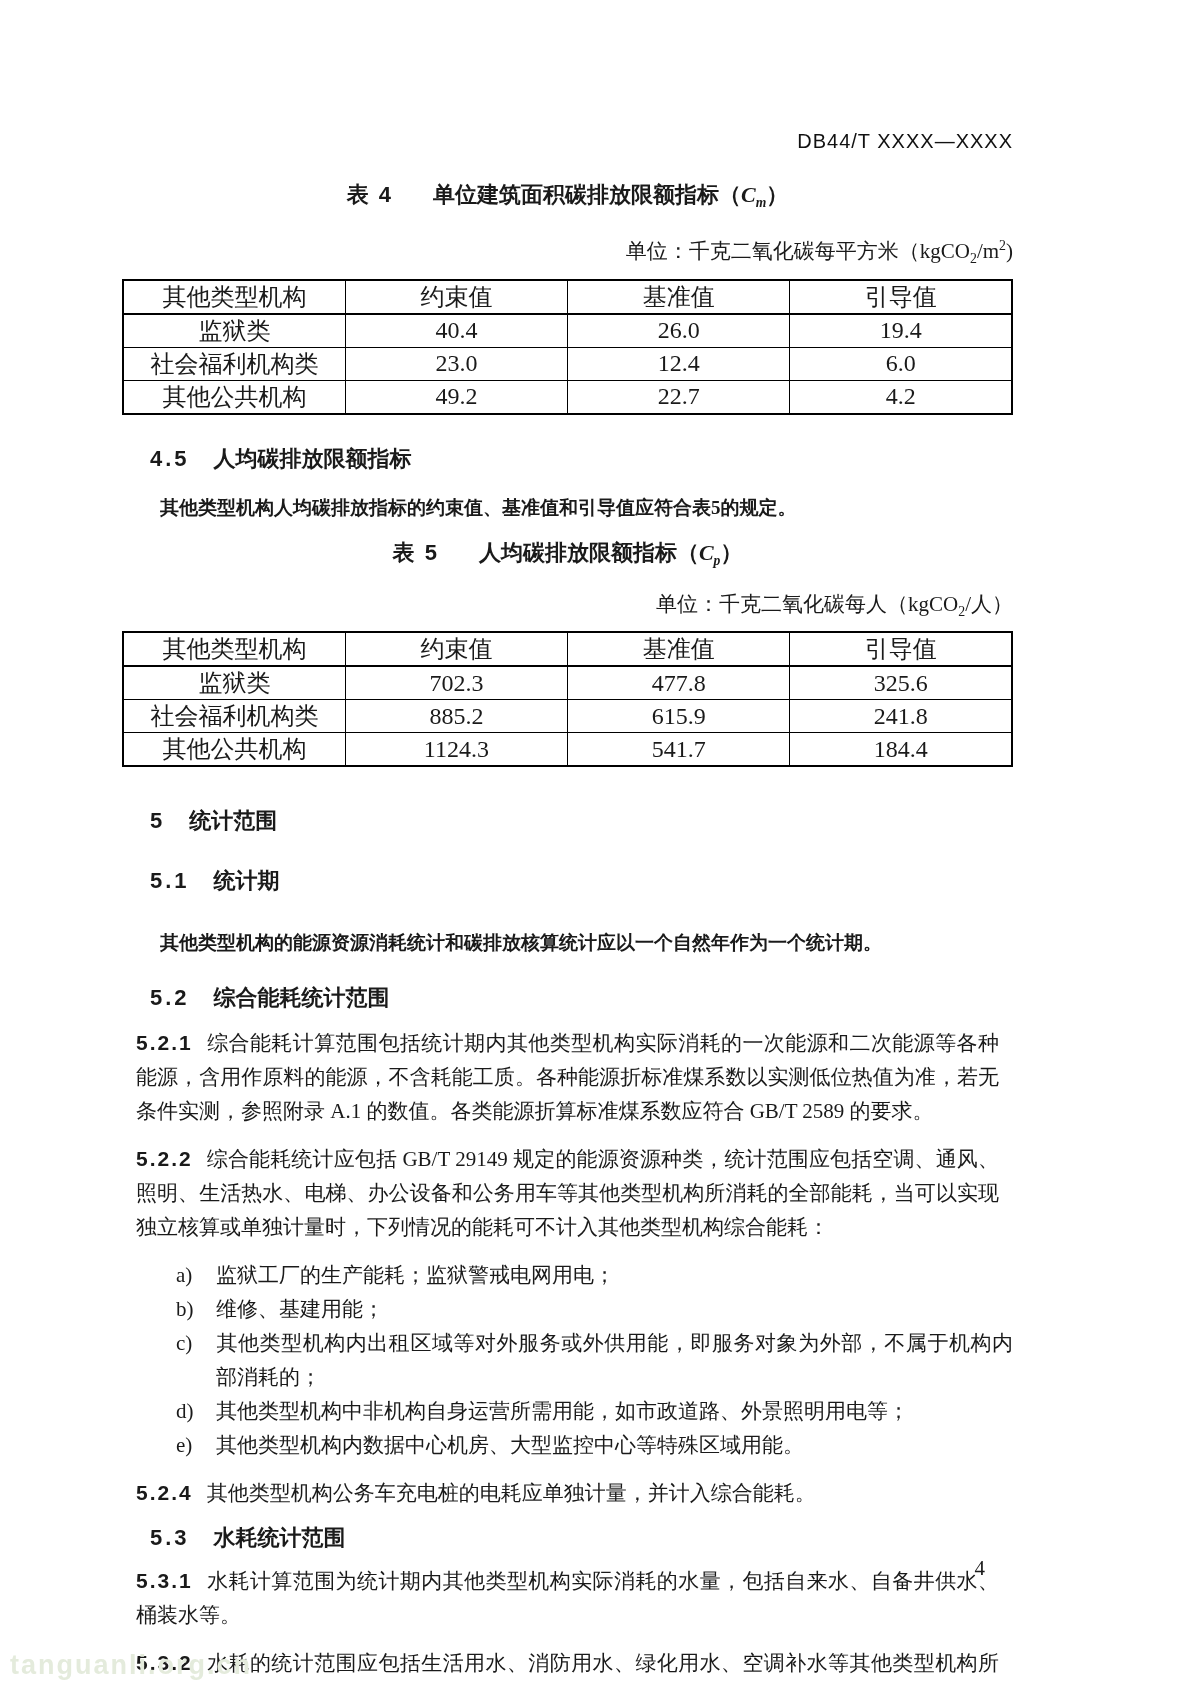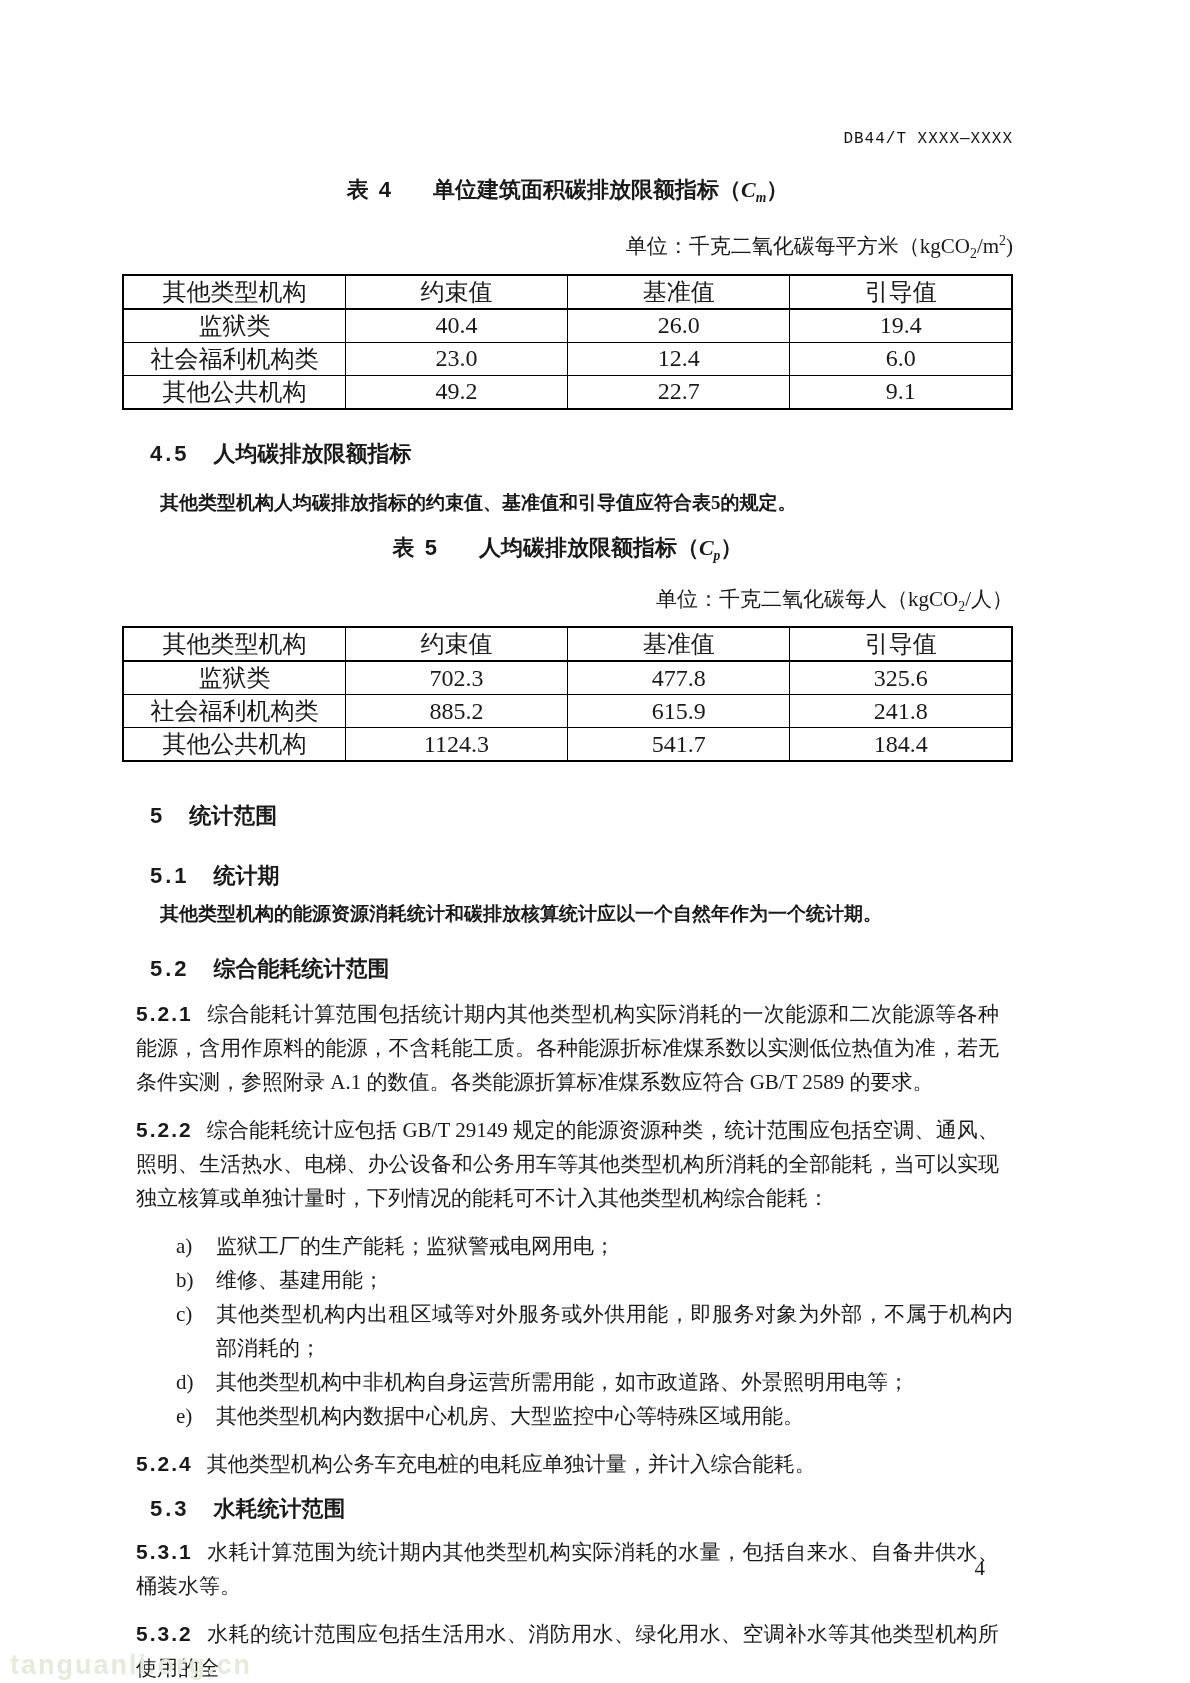--- a/index.html
+++ b/index.html
@@ -4,22 +4,22 @@
 <style>
   html,body { margin:0; padding:0; background:#ffffff; }
   .page {
     position:relative; width:1190px; height:1683px; background:#ffffff;
     font-family:"Liberation Serif","DejaVu Serif",serif; color:#1a1a1a;
     overflow:hidden;
   }
   .content { position:absolute; left:122px; top:0; width:891px; padding-top:130px; }
 
   .doc-code {
-    text-align:right; font-family:Liberation Mono, monospace;
-    font-size:16px; letter-spacing:1px; color:#111;
+    text-align:right; font-family:Liberation Sans, sans-serif;
+    font-size:20px; letter-spacing:1px; color:#111;
   }
 
   .table-caption {
     text-align:center; font-family:"Liberation Sans","DejaVu Sans",sans-serif;
     font-weight:bold; font-size:22px; margin-top:28px; line-height:28px;
   }
   .cap-label { margin-right:40px; letter-spacing:2px; }
   .cap-symbol { font-family:"Liberation Serif","DejaVu Serif",serif; font-style:italic; }
   .cap-symbol sub { font-size:0.62em; }
 
@@ -43,21 +43,21 @@
   .h-num { margin-right:24px; letter-spacing:3px; }
   .h45 { margin-top:30px; }
   .h5  { margin-top:40px; }
   .h51 { margin-top:32px; }
   .h52 { margin-top:24px; }
   .h53 { margin-top:10px; }
 
   .para { font-size:19px; line-height:34px; margin:0; text-align:justify;font-weight:bold; }
   .para.indent { text-indent:2em; }
   .p45 { margin-top:18px; }
-  .p51 { margin-top:7px; }
+  .p51 { margin-top:31px; }
 
   .clause { font-size:21px; line-height:34px; margin:14px; text-align:justify; }
   .clause-num {
     font-family:"Liberation Sans","DejaVu Sans",sans-serif; font-weight:bold;
     margin-right:14px; letter-spacing:2px; white-space:nowrap;
   }
   .c521 { margin-top:14px; }
   .c531 { margin-top:12px; }
 
   .cap5 { margin-top:14px; }
@@ -110,21 +110,21 @@
         <tr>
           <td>社会福利机构类</td>
           <td>23.0</td>
           <td>12.4</td>
           <td>6.0</td>
         </tr>
         <tr>
           <td>其他公共机构</td>
           <td>49.2</td>
           <td>22.7</td>
-          <td>9.1</td>
+          <td>4.2</td>
         </tr>
       </tbody>
     </table>
 
     <div class="heading h45">
       <span class="h-num">4.5</span><span>人均碳排放限额指标</span>
     </div>
 
     <p class="para indent p45">其他类型机构人均碳排放指标的约束值、基准值和引导值应符合表5的规定。</p>
 

